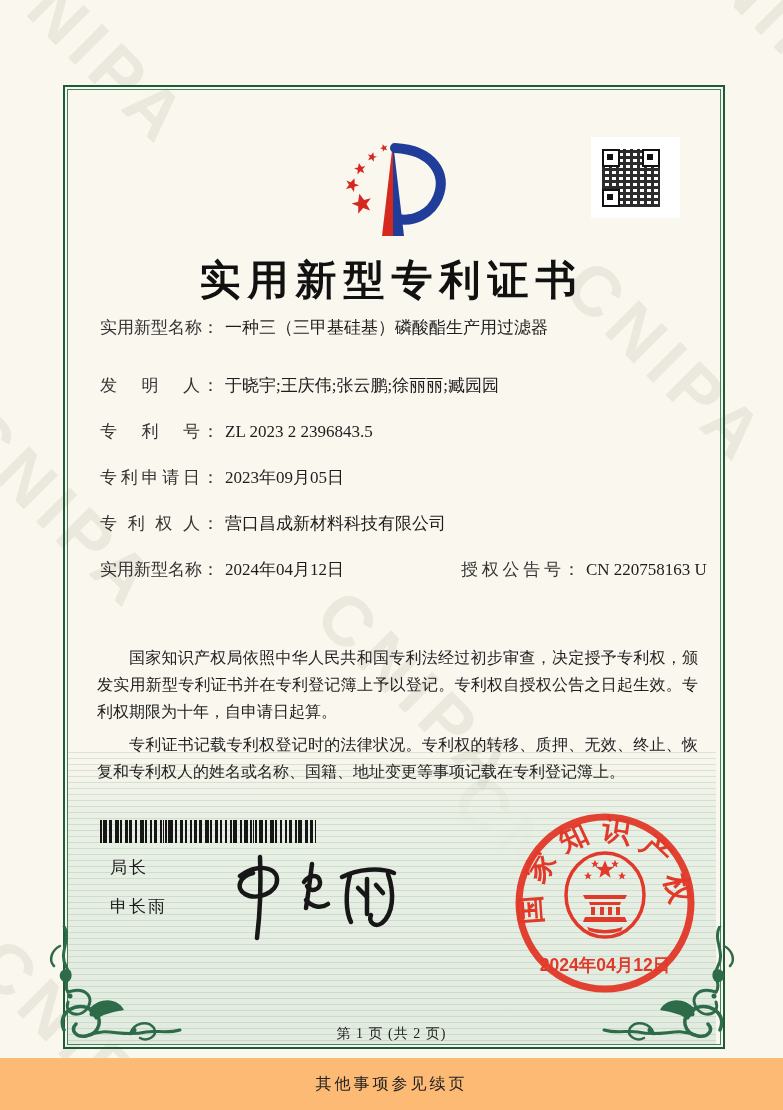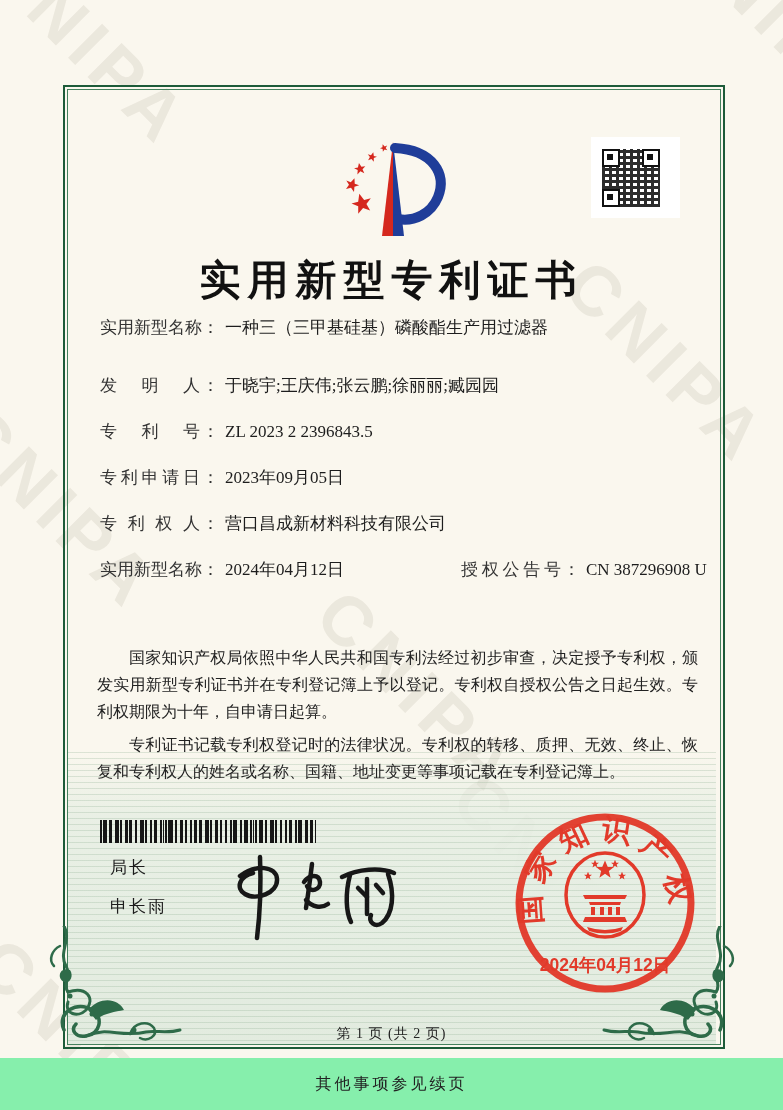--- a/index.html
+++ b/index.html
@@ -105,21 +105,21 @@
   .signer .name{margin-top:16px;}
   .sig-svg{position:absolute; left:220px; top:852px; z-index:5;}
   
   .seal{position:absolute; left:511px; top:809px; z-index:6; opacity:.95;}
   
   .page-indicator{
     position:absolute; left:0; top:1025px; width:783px; text-align:center;
     font-size:14px; color:#222; z-index:5; letter-spacing:1px;
   }
   .bottom-strip{
-    position:absolute; left:0; bottom:0; width:783px; height:52px; background:#86efac;
+    position:absolute; left:0; bottom:0; width:783px; height:52px; background:#fdba74;
     display:flex; align-items:center; justify-content:center; z-index:3;
   }
   .footer-note{font-size:16px; letter-spacing:3px; color:#222;}
 </style>
 </head>
 <body>
 
 <div class="page">
 
   <div class="wm wm1">CNIPA</div>
@@ -207,21 +207,21 @@
     <div class="frow">
       <span class="flabel">专利号</span><span class="fcolon">：</span><span class="fvalue">ZL 2023 2 2396843.5</span>
     </div>
     <div class="frow">
       <span class="flabel">专利申请日</span><span class="fcolon">：</span><span class="fvalue">2023年09月05日</span>
     </div>
     <div class="frow">
       <span class="flabel">专利权人</span><span class="fcolon">：</span><span class="fvalue">营口昌成新材料科技有限公司</span>
     </div>
     <div class="frow">
-      <span class="flabel">实用新型名称</span><span class="fcolon">：</span><span class="fvalue gval">2024年04月12日</span><span class="flabel g2">授权公告号</span><span class="fcolon">：</span><span class="fvalue">CN 387296908 U</span>
+      <span class="flabel">实用新型名称</span><span class="fcolon">：</span><span class="fvalue gval">2024年04月12日</span><span class="flabel g2">授权公告号</span><span class="fcolon">：</span><span class="fvalue">CN 220758163 U</span>
     </div>
   </div>
 
   <div class="paras">
     <p>国家知识产权局依照中华人民共和国专利法经过初步审查，决定授予专利权，颁发实用新型专利证书并在专利登记簿上予以登记。专利权自授权公告之日起生效。专利权期限为十年，自申请日起算。</p>
     <p>专利证书记载专利权登记时的法律状况。专利权的转移、质押、无效、终止、恢复和专利权人的姓名或名称、国籍、地址变更等事项记载在专利登记簿上。</p>
   </div>
 
   <div class="barcode"></div>
 

